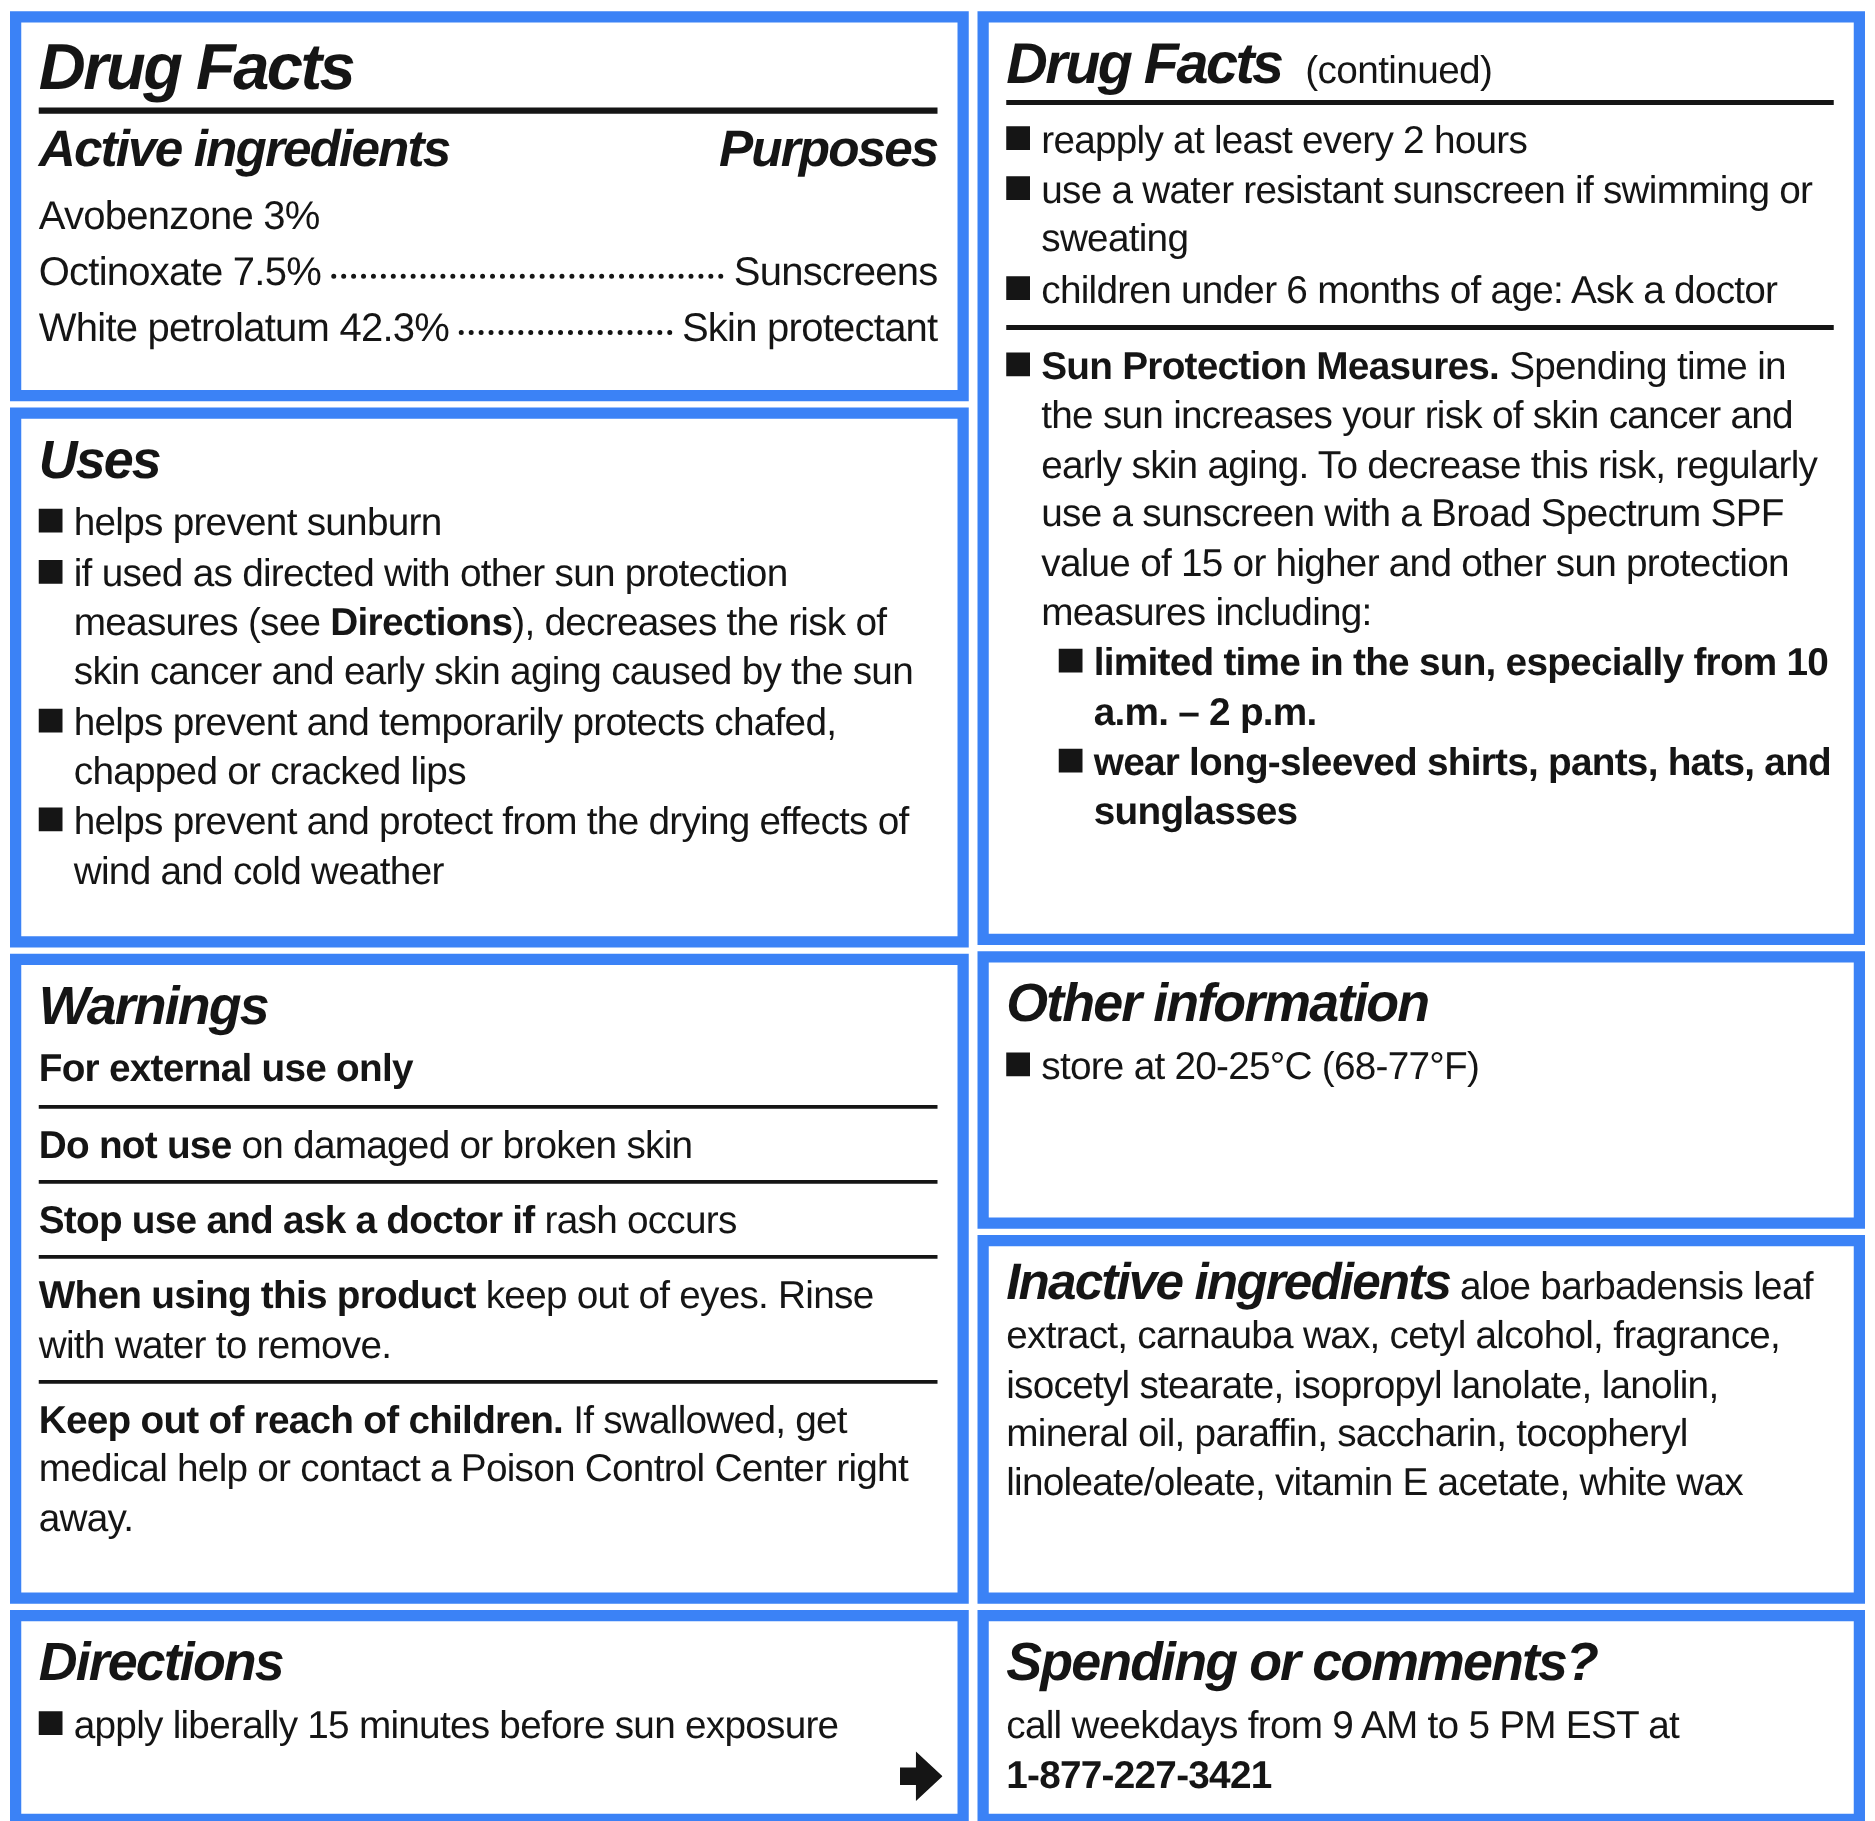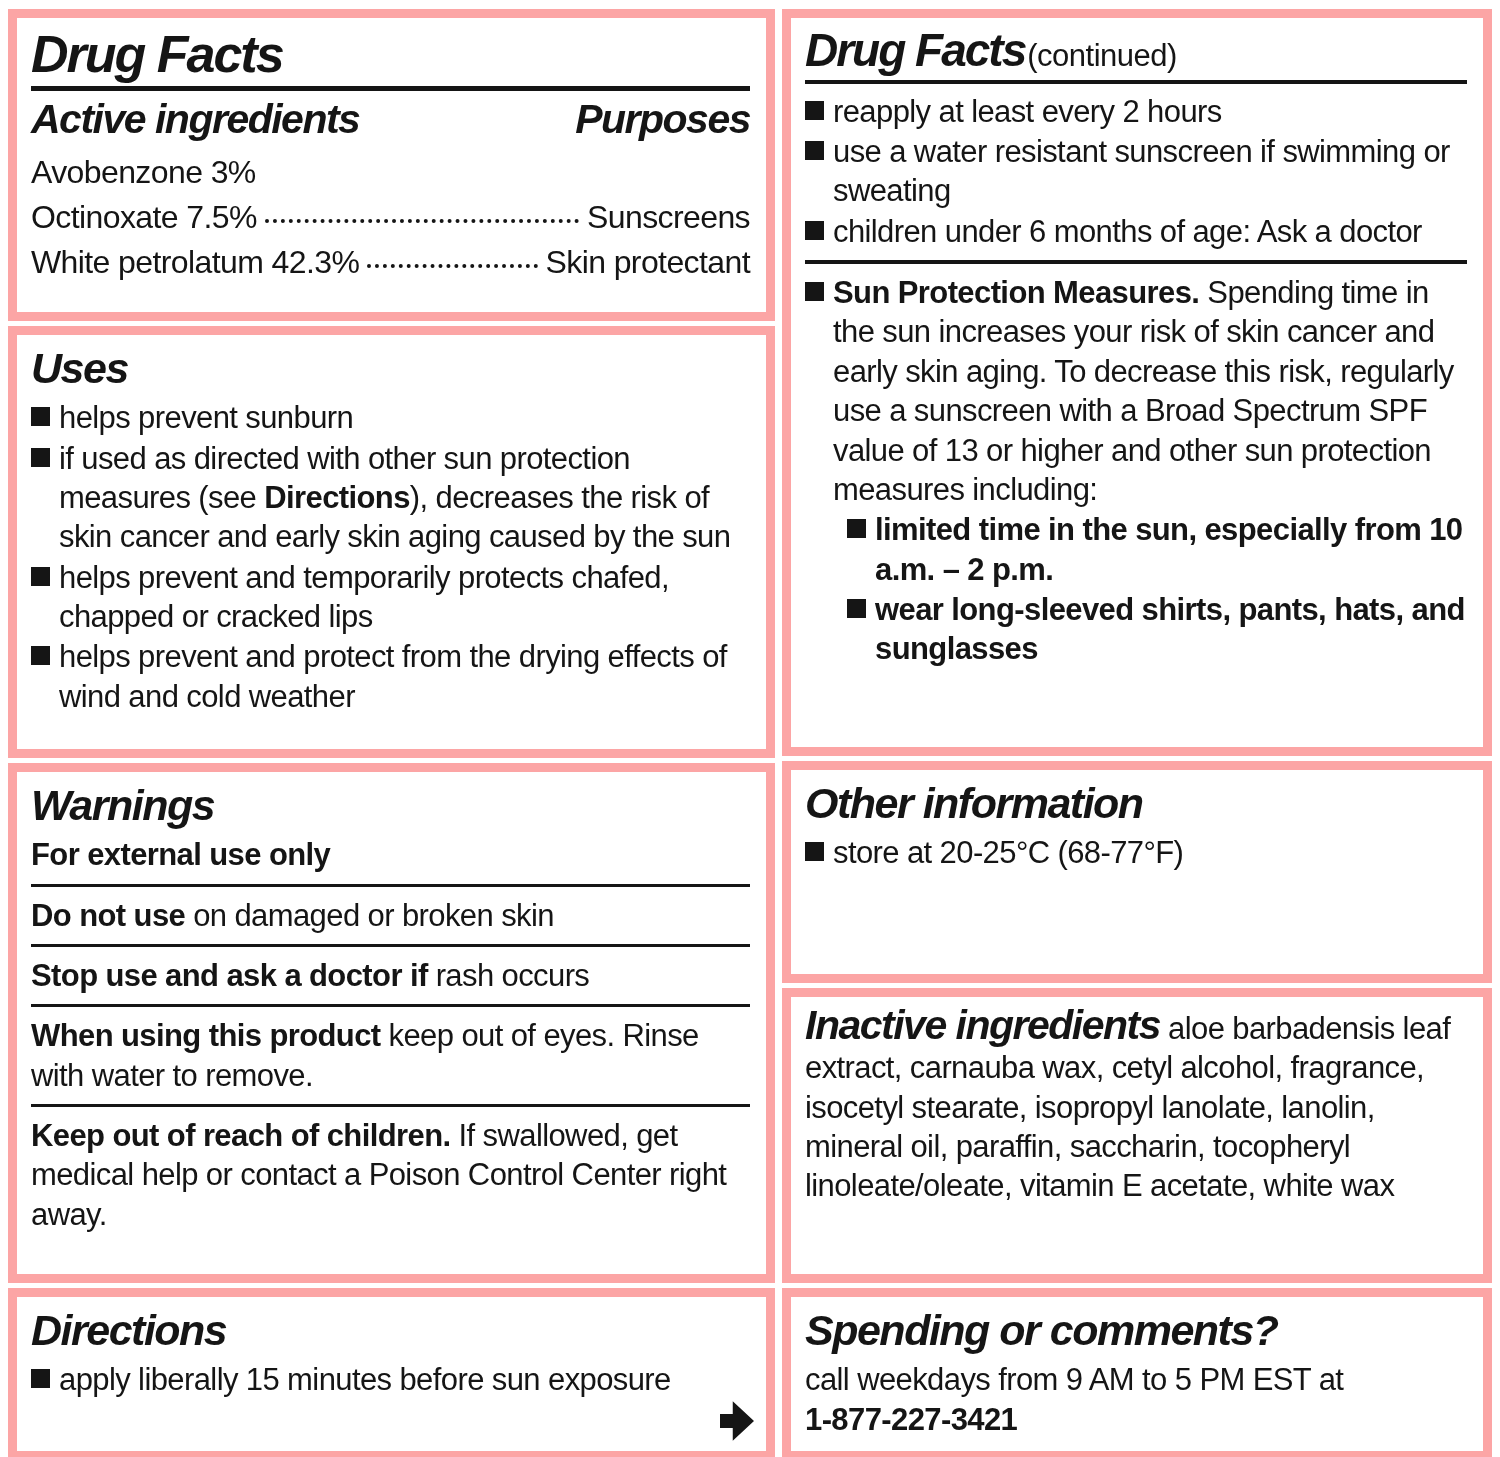--- a/index.html
+++ b/index.html
@@ -19,21 +19,21 @@
     background: #ffffff;
   }
   .col {
     display: flex;
     flex-direction: column;
     gap: 5px;
   }
   .col-left  { width: 767px; }
   .col-right { flex: 1; }
   .box {
-    border: 9px solid #fca5a5;
+    border: 9px solid #3b82f6;
     background: #ffffff;
     box-sizing: border-box;
     padding: 8px 16px 12px 14px;
     position: relative;
   }
   .grow { flex: 1; }
 
   
   .title {
     margin: 0;
@@ -41,21 +41,21 @@
     font-weight: 700;
     font-style: italic;
     letter-spacing: -2px;
     line-height: 1.08;
   }
   .continued {
     font-style: normal;
     font-weight: 400;
     font-size: 31px;
     letter-spacing: -0.5px;
-    margin-left: 2px;
+    margin-left: 19px;
   }
   .h2 {
     margin: 2px 0 6px 0;
     font-size: 43px;
     font-weight: 700;
     font-style: italic;
     letter-spacing: -1.5px;
     line-height: 1.1;
   }
   .h2-inline {
@@ -227,21 +227,21 @@
         <span class="sq"></span>
         <span class="bt">use a water resistant sunscreen if swimming or sweating</span>
       </div>
       <div class="bullet">
         <span class="sq"></span>
         <span class="bt">children under 6 months of age: Ask a doctor</span>
       </div>
       <hr class="rule-thin" style="border-top-width:4px">
       <div class="bullet">
         <span class="sq"></span>
-        <span class="bt"><b>Sun Protection Measures.</b><span> Spending time in the sun increases your risk of skin cancer and early skin aging. To decrease this risk, regularly use a sunscreen with a Broad Spectrum SPF value of 13 or higher and other sun protection measures including:</span></span>
+        <span class="bt"><b>Sun Protection Measures.</b><span> Spending time in the sun increases your risk of skin cancer and early skin aging. To decrease this risk, regularly use a sunscreen with a Broad Spectrum SPF value of 15 or higher and other sun protection measures including:</span></span>
       </div>
       <div class="bullet indent">
         <span class="sq"></span>
         <span class="bt">limited time in the sun, especially from 10 a.m. – 2 p.m.</span>
       </div>
       <div class="bullet indent">
         <span class="sq"></span>
         <span class="bt">wear long-sleeved shirts, pants, hats, and sunglasses</span>
       </div>
     </section>

